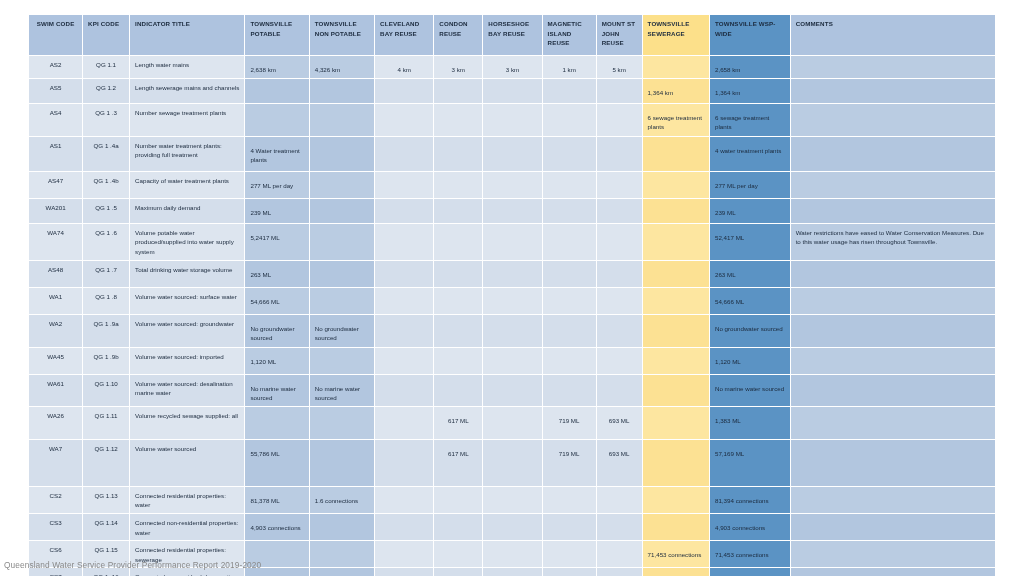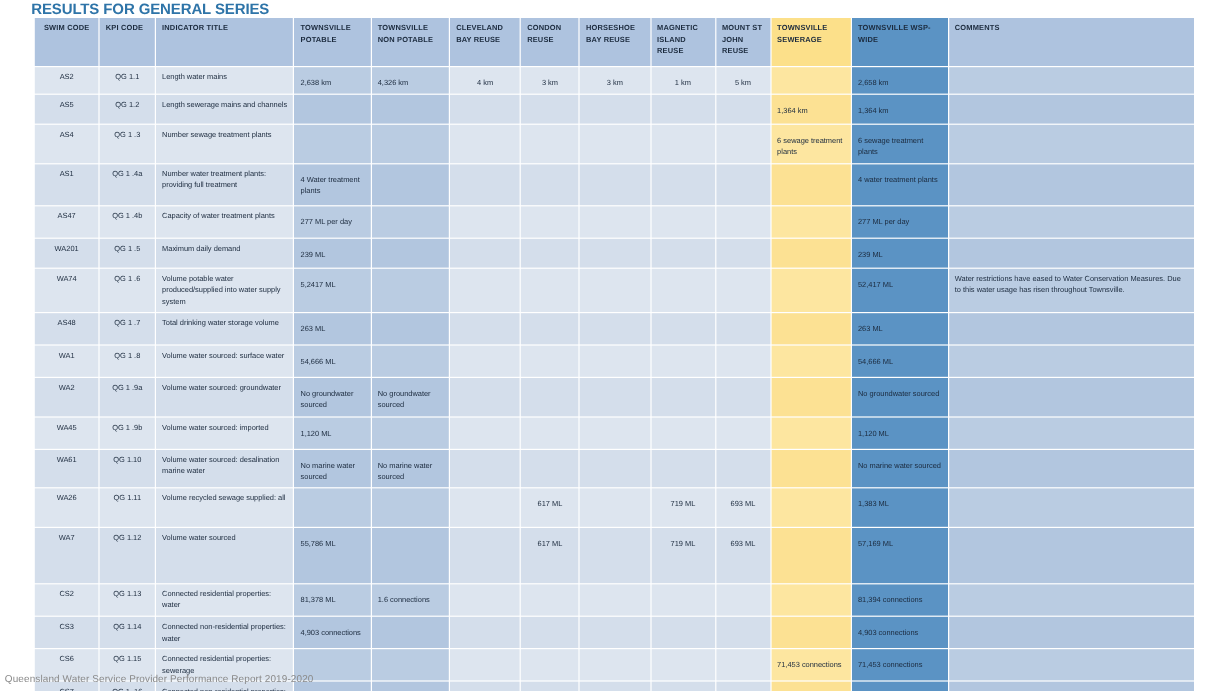--- a/index.html
+++ b/index.html
@@ -81,21 +81,20 @@
     color: #8a8a8a;
     letter-spacing: 0.1px;
     white-space: nowrap;
   }
 </style>
 </head>
 <body>
 
 <div id="page">
 
-  <div id="title">RESULTS FOR GENERAL SERIES</div>
 
   <div id="table-wrap">
     <table class="grid">
       <colgroup>
         <col style="width:52px">
         <col style="width:45px">
         <col style="width:112px">
         <col style="width:62px">
         <col style="width:63px">
         <col style="width:57px">

